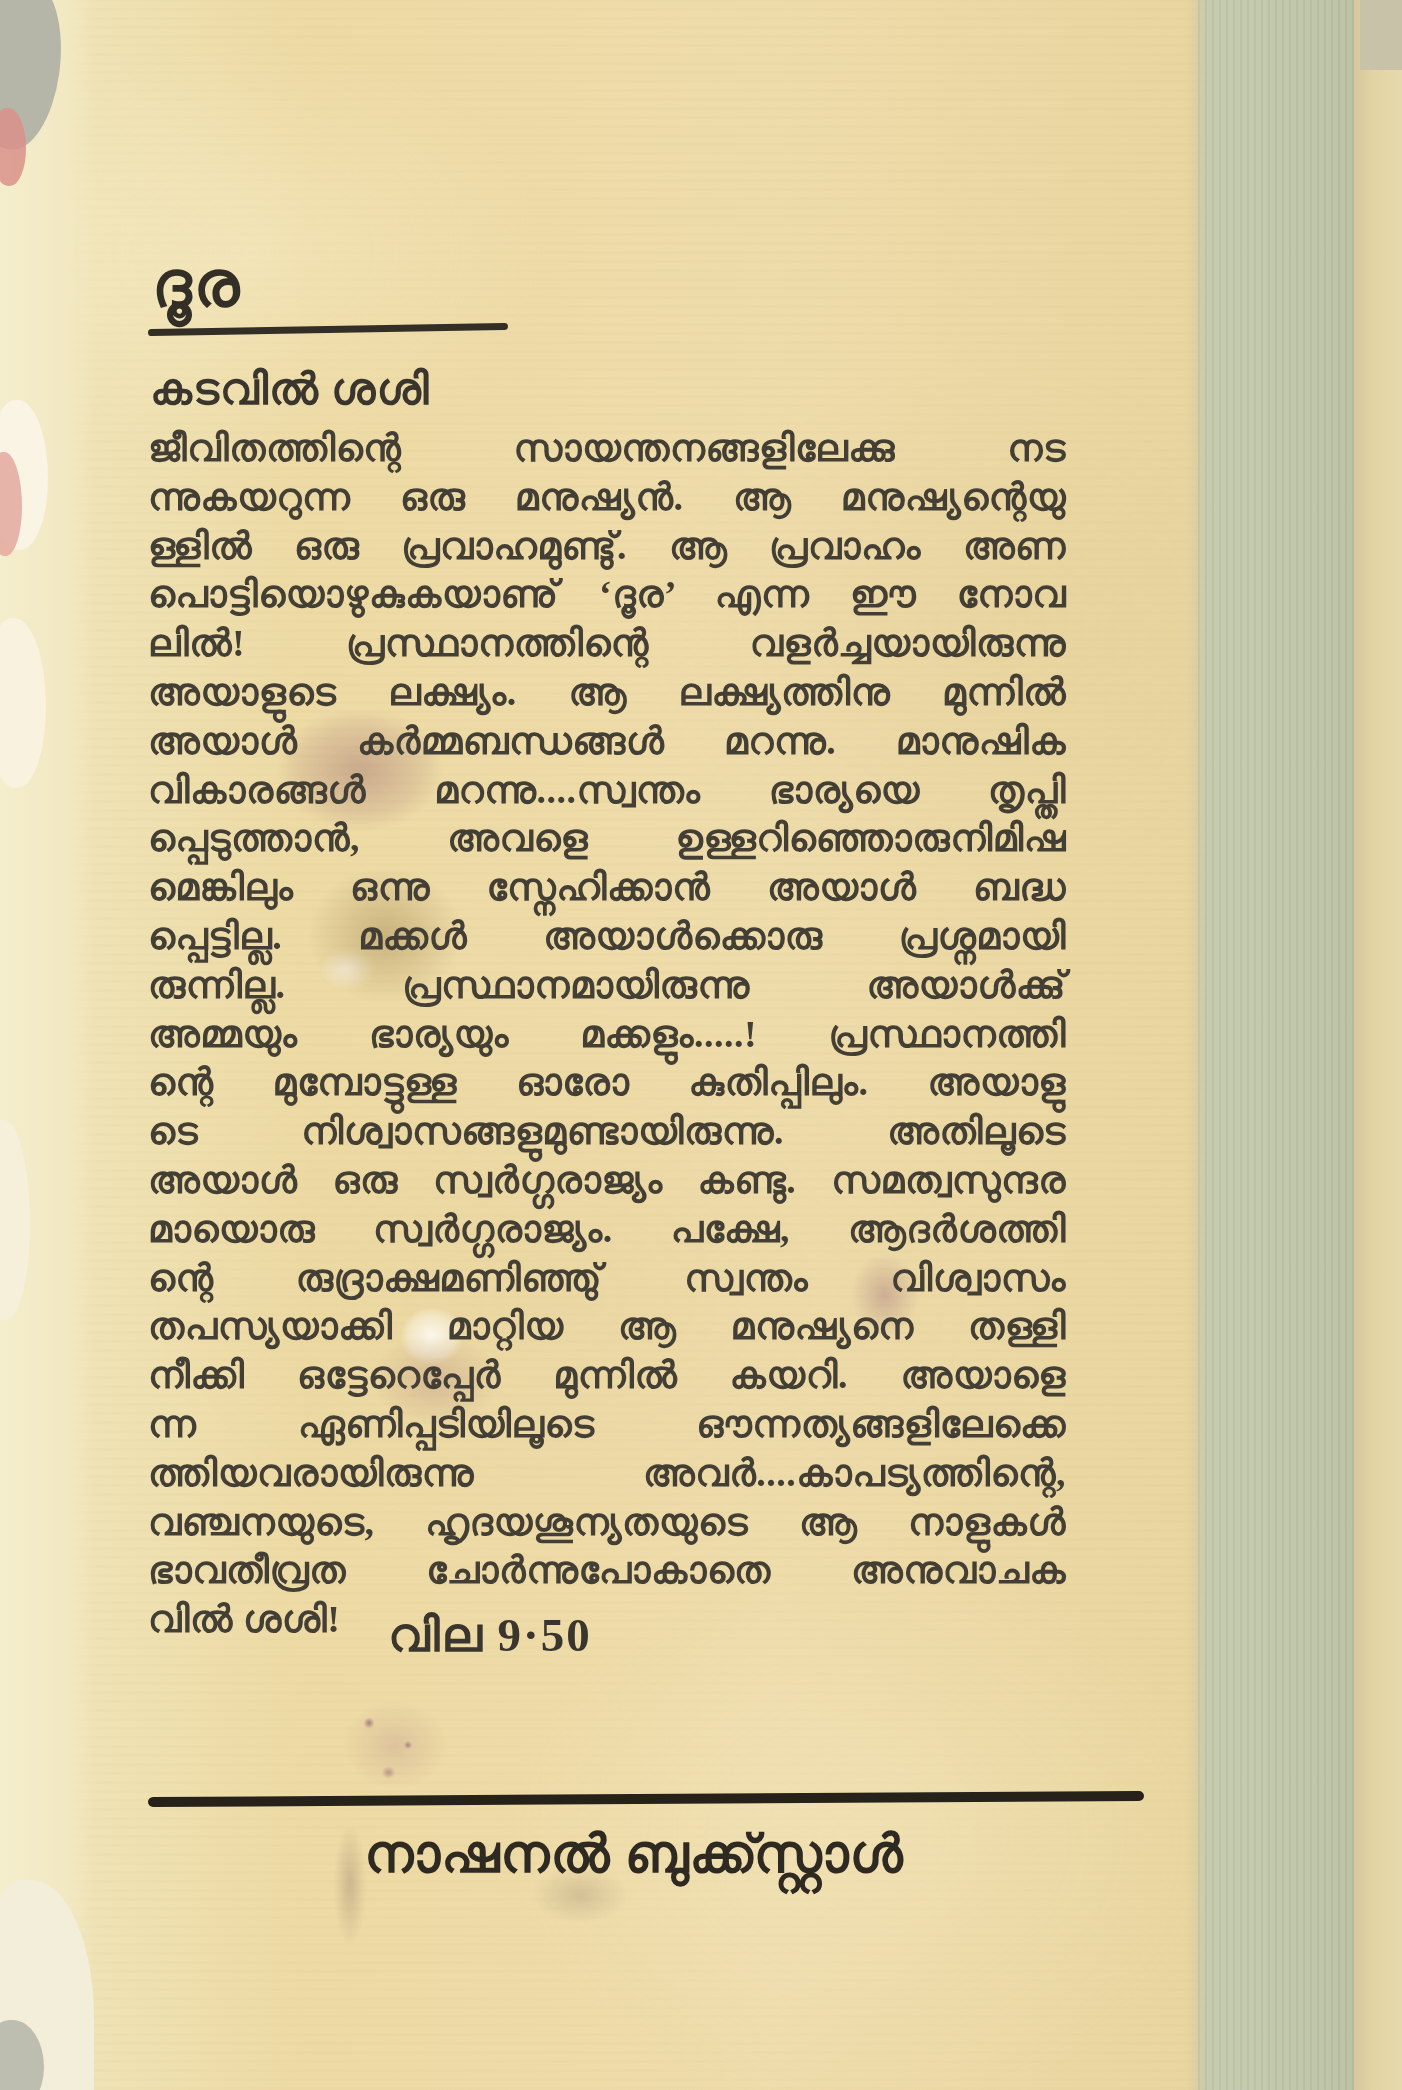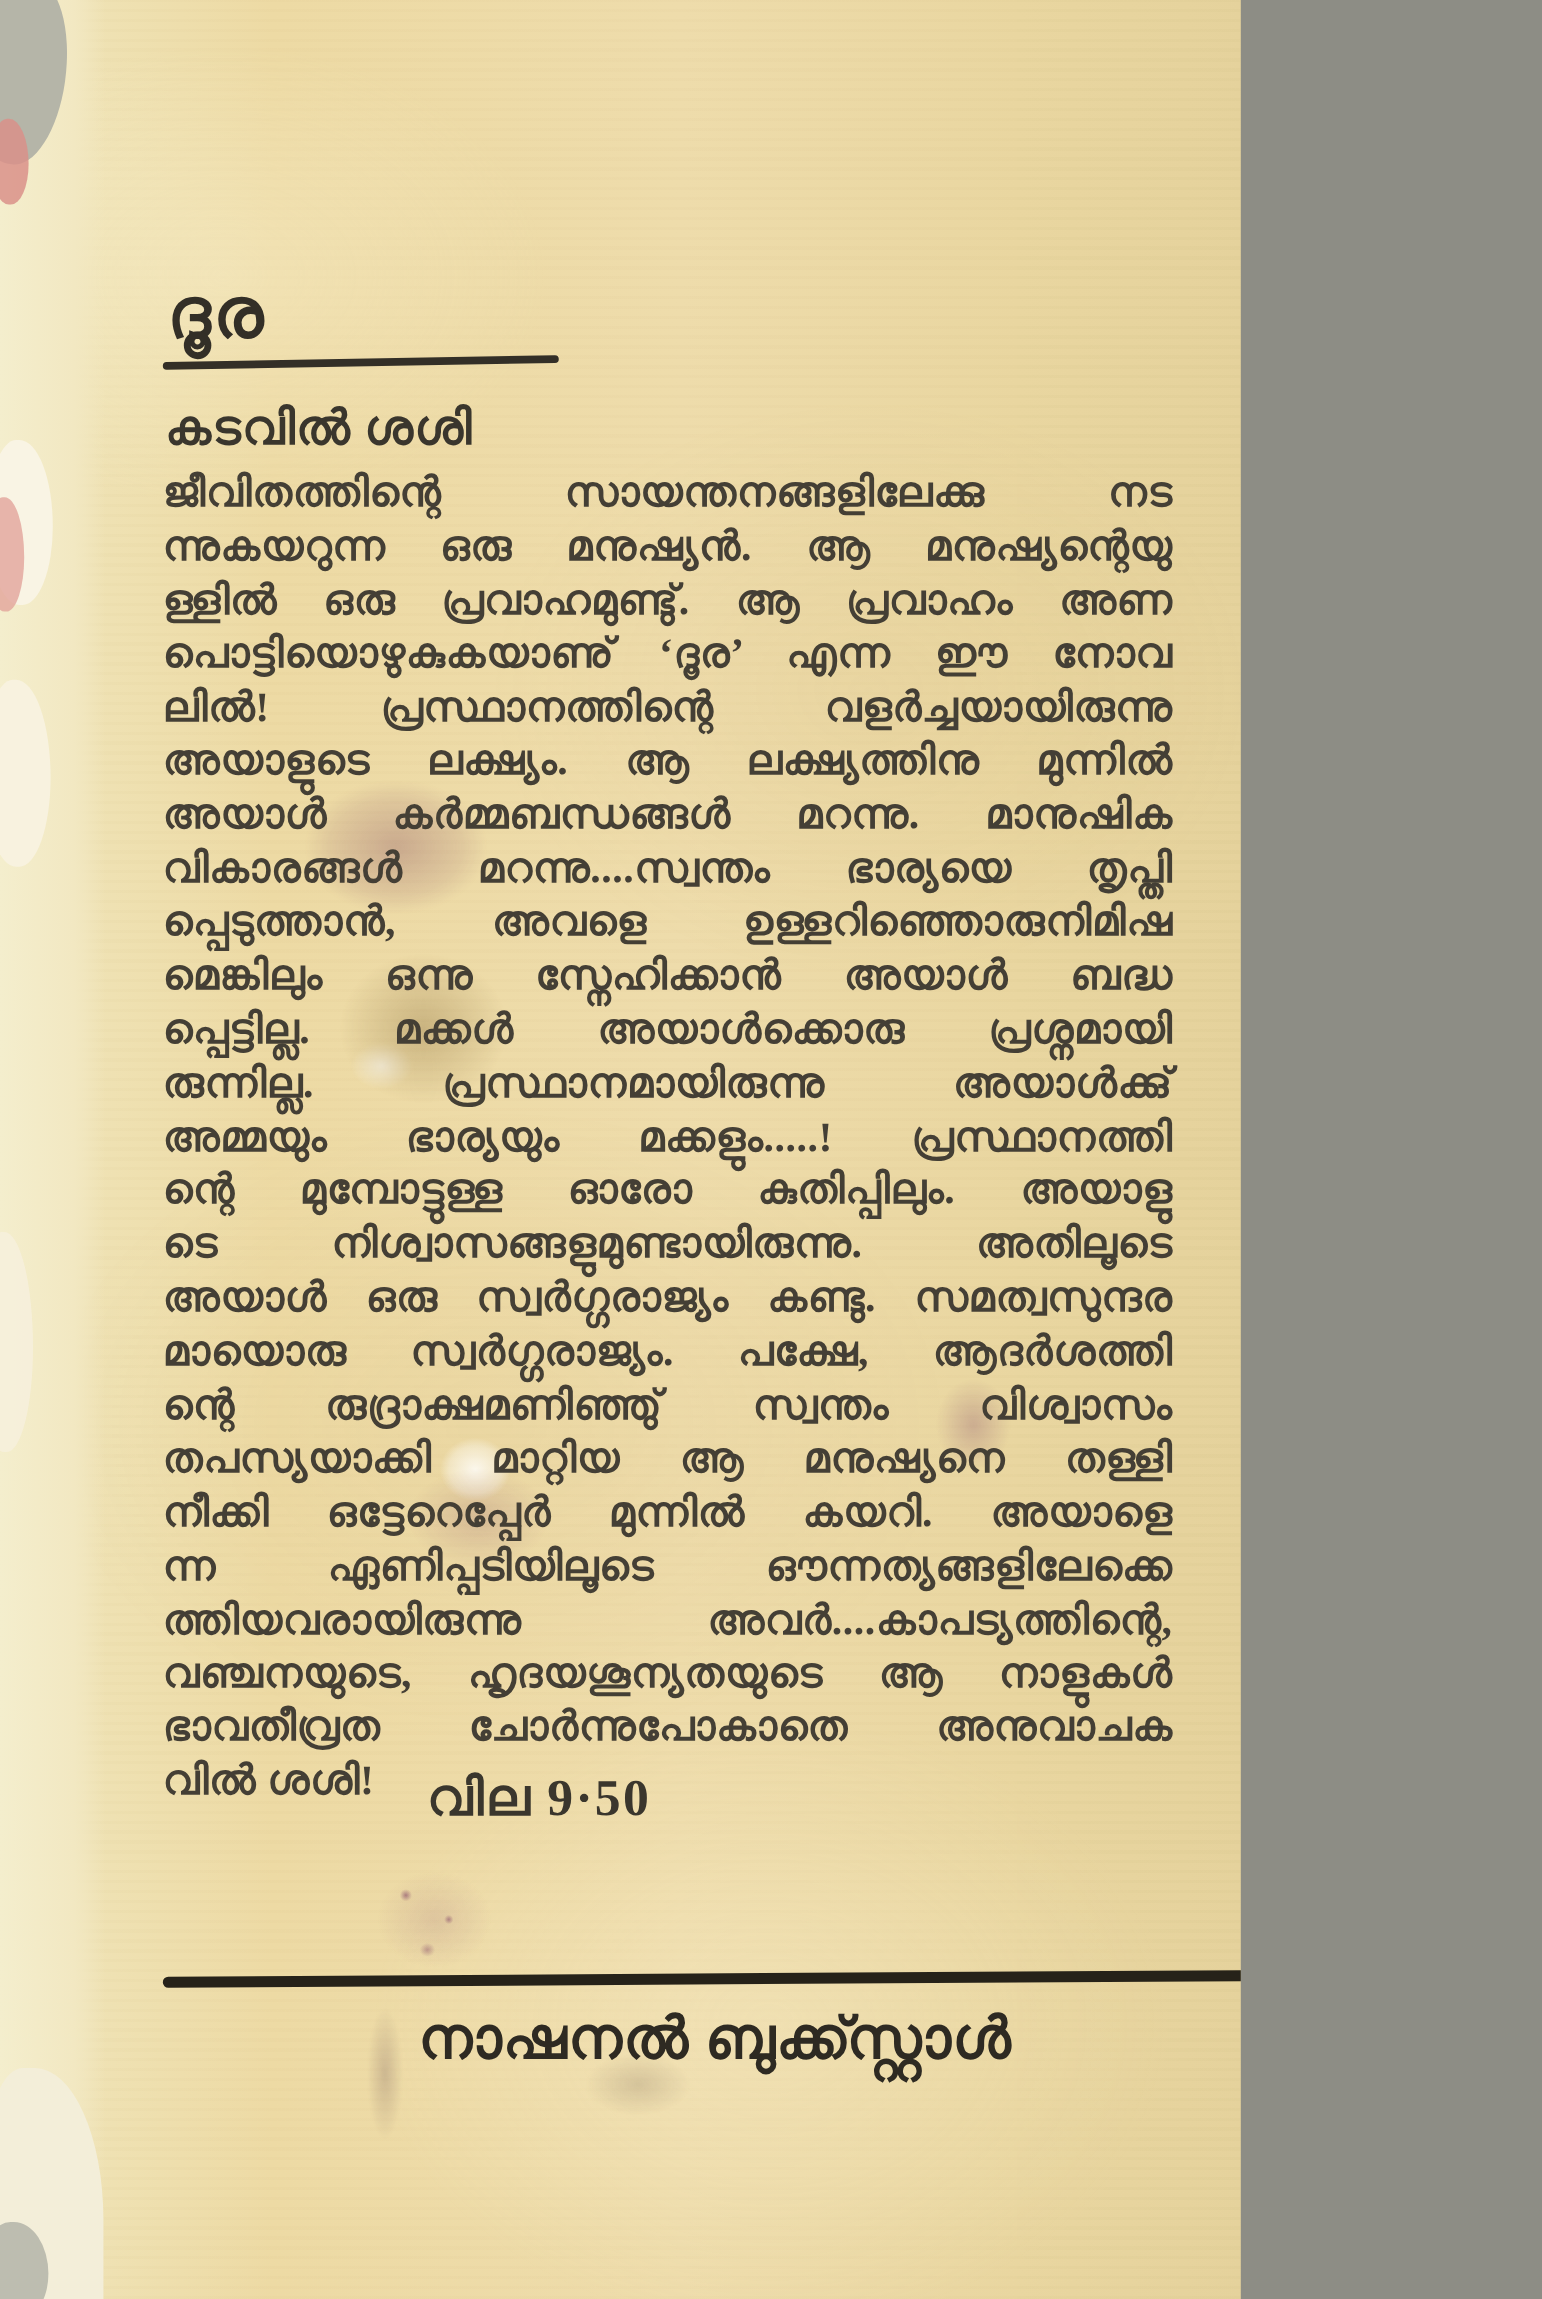--- a/index.html
+++ b/index.html
@@ -1,17 +1,17 @@
 <!DOCTYPE html>
 <html><head>
 <meta charset="utf-8">
 <style>
   html,body{margin:0;padding:0;background:#8d8d85;}
   .page{
-    position:relative;width:1128px;height:2090px;overflow:hidden;
+    position:relative;width:1402px;height:2090px;overflow:hidden;
     font-family:"Liberation Serif", serif;
     background:linear-gradient(90deg,#f0e6bc 0%,#eddaa4 22%,#eedcab 55%,#e9d6a0 82%,#e5d29c 100%);
   }
   
   .mottle{position:absolute;inset:0;pointer-events:none;opacity:.55;background:
     radial-gradient(420px 300px at 18% 12%, rgba(255,250,225,.5), transparent 70%),
     radial-gradient(500px 380px at 70% 30%, rgba(210,180,120,.18), transparent 70%),
     radial-gradient(600px 420px at 40% 62%, rgba(205,175,110,.16), transparent 70%),
     radial-gradient(520px 400px at 62% 88%, rgba(255,248,220,.35), transparent 70%),
     repeating-linear-gradient(0deg, rgba(180,150,90,.05) 0 3px, transparent 3px 9px);}
@@ -56,21 +56,21 @@
   
   .ink{color:#3d3830;}
   .title{position:absolute;left:152px;top:248px;font-size:64px;font-weight:700;letter-spacing:2px;color:#332f27;}
   .title-underline{position:absolute;left:148px;top:326px;width:360px;height:7px;background:#332f27;border-radius:4px;transform:rotate(-1deg);}
   .author{position:absolute;left:150px;top:364px;font-size:44px;font-weight:700;color:#3a362d;letter-spacing:1px;}
   .body-text{position:absolute;left:148px;top:424px;width:918px;font-size:38px;font-weight:700;color:#443f35;letter-spacing:.5px;}
   .body-text .line{line-height:48.8px;text-align:justify;text-align-last:justify;white-space:nowrap0;}
   .body-text .line.last{text-align-last:left;}
   .price{position:absolute;left:150px;top:1608px;width:680px;text-align:center;font-size:47px;font-weight:700;color:#3a362d;letter-spacing:2px;}
   .rule{position:absolute;left:148px;top:1794px;width:996px;height:10px;background:#262219;border-radius:5px;transform:rotate(-.35deg);}
-  .publisher{position:absolute;left:152px;top:1824px;width:996px;text-align:center;font-size:53px;font-weight:700;color:#2e2a22;letter-spacing:1px;}
+  .publisher{position:absolute;left:136px;top:1824px;width:996px;text-align:center;font-size:53px;font-weight:700;color:#2e2a22;letter-spacing:1px;}
 </style>
 </head>
 <body>
 
 <div class="page">
   <div class="mottle"></div>
 
   <div class="left-strip">
     <div class="patch p-gray-top"></div>
     <div class="patch p-pink1"></div>

